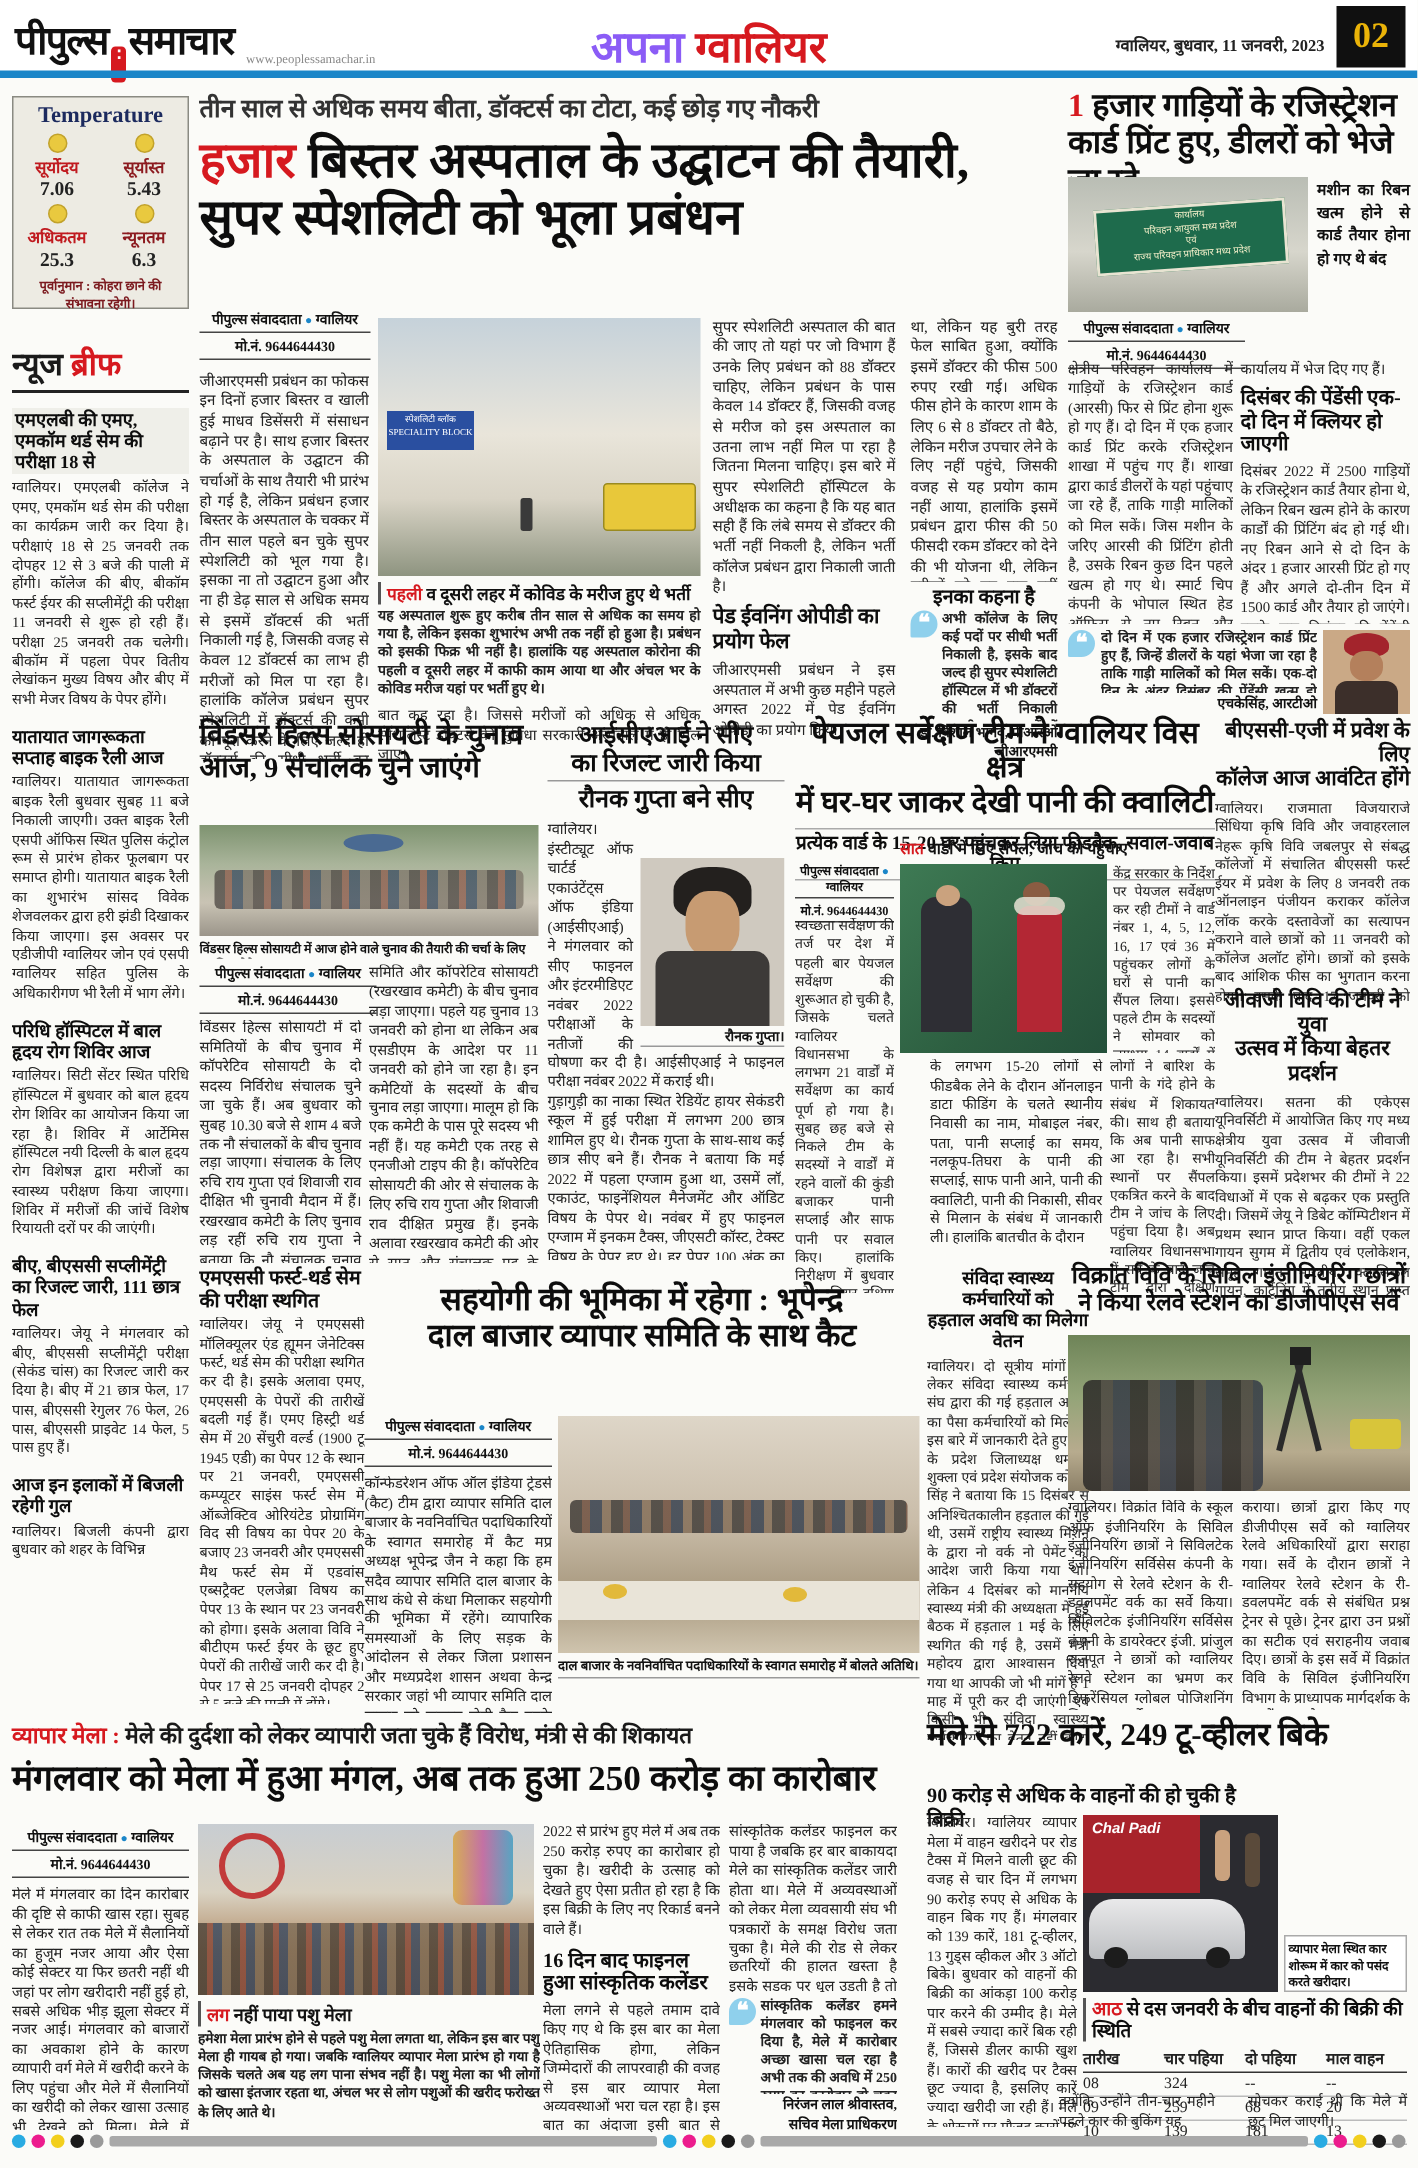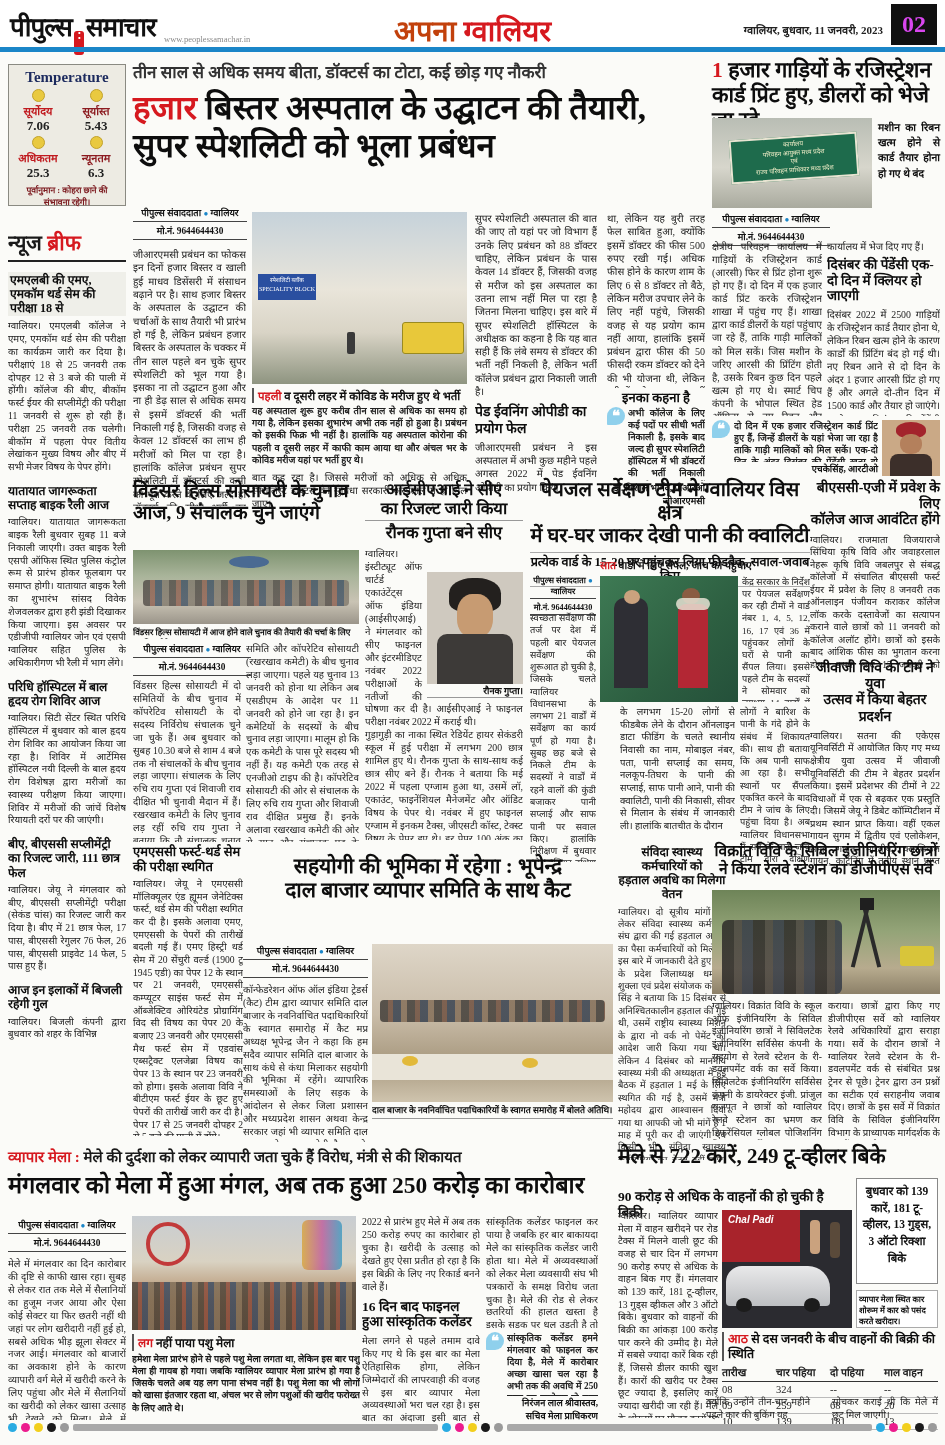--- a/index.html
+++ b/index.html
@@ -28,25 +28,25 @@
 </style>
 </head>
 <body>
 
 <div class="abs" style="left:0;top:0;width:945px;height:50px;background:#fff">
   <div class="abs" style="left:10px;top:8px;font-family:Liberation Mono, monospace;font-weight:700;font-size:26px;color:#111;letter-spacing:-1px">
     <span>पीपुल्स</span><span style="display:inline-block;width:10px;height:24px;background:#d6191f;border-radius:3px;margin:0 2px;vertical-align:-3px;color:#fff;font-size:12px;line-height:11px;text-align:center">:</span><span>समाचार</span>
   </div>
   <div class="abs" style="left:164px;top:34px;font-family:Liberation Serif, serif;font-size:8.5px;color:#8a8a8a">www.peoplessamachar.in</div>
   <div class="abs" style="left:0;top:10px;width:945px;text-align:center;font-size:29px;font-weight:700">
-    <span style="color:#c2410c">अपना</span>
+    <span style="color:#8b5cf6">अपना</span>
     <span style="color:#d6191f">ग्वालियर</span>
   </div>
   <div class="abs" style="right:62px;top:22px;font-size:11px;font-weight:700;color:#222">ग्वालियर, बुधवार, 11 जनवरी, 2023</div>
-  <div class="abs" style="right:8px;top:4px;width:46px;height:41px;background:#101010;color:#d946ef;font-size:24px;font-weight:700;text-align:center;line-height:41px">02</div>
+  <div class="abs" style="right:8px;top:4px;width:46px;height:41px;background:#101010;color:#eab308;font-size:24px;font-weight:700;text-align:center;line-height:41px">02</div>
   <div class="abs" style="left:0;top:47px;width:945px;height:5px;background:#1b86c8"></div>
 </div>
 
 <div class="abs" style="left:8px;top:64px;width:118px;height:142px;background:#edebe3;border:1px solid #8a8a82;box-sizing:border-box;text-align:center;padding-top:4px">
   <div style="font-family:'Liberation Serif',serif;font-weight:700;font-size:15px;color:#1c2a5e">Temperature</div>
   <div style="display:flex;margin-top:3px">
     <div style="flex:1">
       <div class="sun"></div>
       <div style="font-size:11px;font-weight:700;color:#c01a1f">सूर्योदय</div>
       <div style="font-size:13px;font-weight:700;color:#222">7.06</div>
@@ -345,21 +345,20 @@
       <div class="qtxt clip" style="height:64px">सांस्कृतिक कलेंडर हमने मंगलवार को फाइनल कर दिया है, मेले में कारोबार अच्छा खासा चल रहा है अभी तक की अवधि में 250 रुपए का कारोबार हो चुका है। पशु मेला पहले लगता है, जो अब नहीं लग पाएगा।</div>
     </div>
     <div class="qattr">निरंजन लाल श्रीवास्तव,</div>
     <div class="qattr">सचिव मेला प्राधिकरण</div>
   </div>
 </div>
 
 <div class="abs" style="left:618px;top:1144px;width:322px;height:292px">
   <div class="hl" style="font-size:21px">मेले से 722 कारें, 249 टू-व्हीलर बिके</div>
   <div class="hl" style="font-size:13.5px;margin-top:21px;width:232px">90 करोड़ से अधिक के वाहनों की हो चुकी है बिक्री</div>
-  <div class="abs cap" style="left:238px;top:34px;width:82px;height:106px;border:1px solid #888;background:#fff;font-size:11.5px;text-align:center;padding:4px 3px;box-sizing:border-box;line-height:1.45">बुधवार को 139 कारें, 181 टू-व्हीलर, 13 गुड्स, 3 ऑटो रिक्शा बिके</div>
   <div class="abs body-txt j clip" style="left:0;top:66px;width:100px;height:208px;font-size:9.6px">ग्वालियर। ग्वालियर व्यापार मेला में वाहन खरीदने पर रोड टैक्स में मिलने वाली छूट की वजह से चार दिन में लगभग 90 करोड़ रुपए से अधिक के वाहन बिक गए हैं। मंगलवार को 139 कारें, 181 टू-व्हीलर, 13 गुड्स व्हीकल और 3 ऑटो बिके। बुधवार को वाहनों की बिक्री का आंकड़ा 100 करोड़ पार करने की उम्मीद है। मेले में सबसे ज्यादा कारें बिक रही हैं, जिससे डीलर काफी खुश हैं। कारों की खरीद पर टैक्स छूट ज्यादा है, इसलिए कारें ज्यादा खरीदी जा रही हैं। मेले के शोरूमों पर मौजूद कारों पर छूट मिलेगी, इसलिए लोग पसंदीदा कार नहीं मिलने से निराश भी हैं,</div>
   <div class="photo" style="left:104px;top:66px;width:130px;height:118px;background:#2b2b30">
     <div class="abs" style="left:0;top:0;width:78px;height:52px;background:#a8232b">
       <div style="color:#fff;font-size:10px;font-style:italic;font-weight:700;padding:4px 0 0 6px;font-family:'Liberation Sans',sans-serif">Chal Padi</div>
     </div>
     <div class="abs" style="left:4px;top:56px;width:104px;height:40px;background:linear-gradient(180deg,#e9e9ea,#bdbfc2);border-radius:16px 22px 4px 4px"></div>
     <div class="abs" style="left:14px;top:88px;width:16px;height:14px;background:#1c1c1c;border-radius:50%"></div>
     <div class="abs" style="left:82px;top:88px;width:16px;height:14px;background:#1c1c1c;border-radius:50%"></div>
     <div class="abs" style="left:88px;top:10px;width:10px;height:34px;background:#caa27e;border-radius:4px"></div>
     <div class="abs" style="left:108px;top:12px;width:10px;height:36px;background:#5a4a3a;border-radius:4px"></div>

